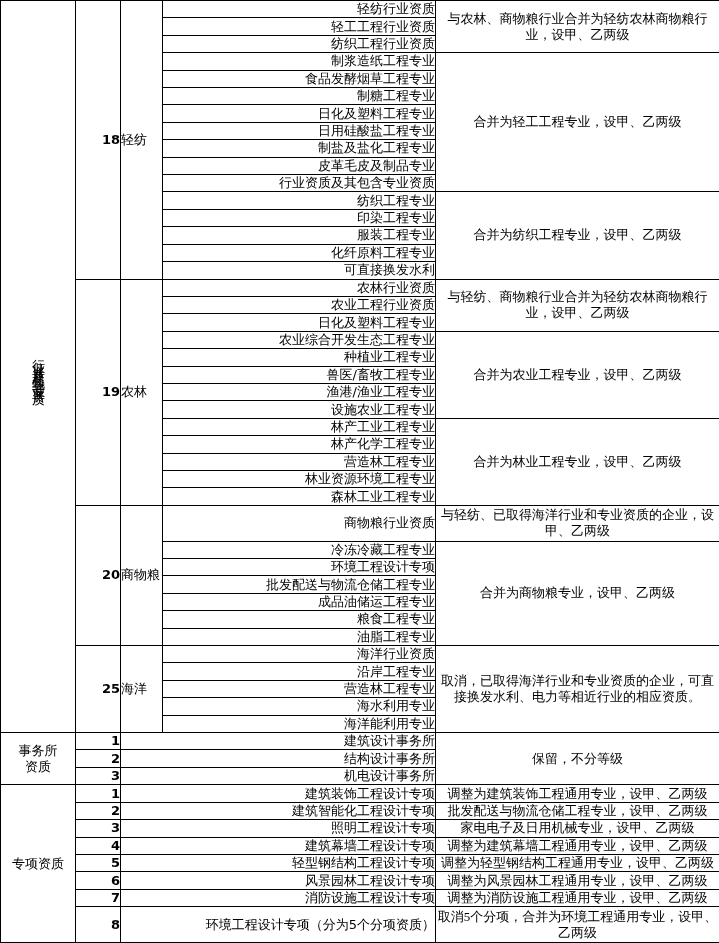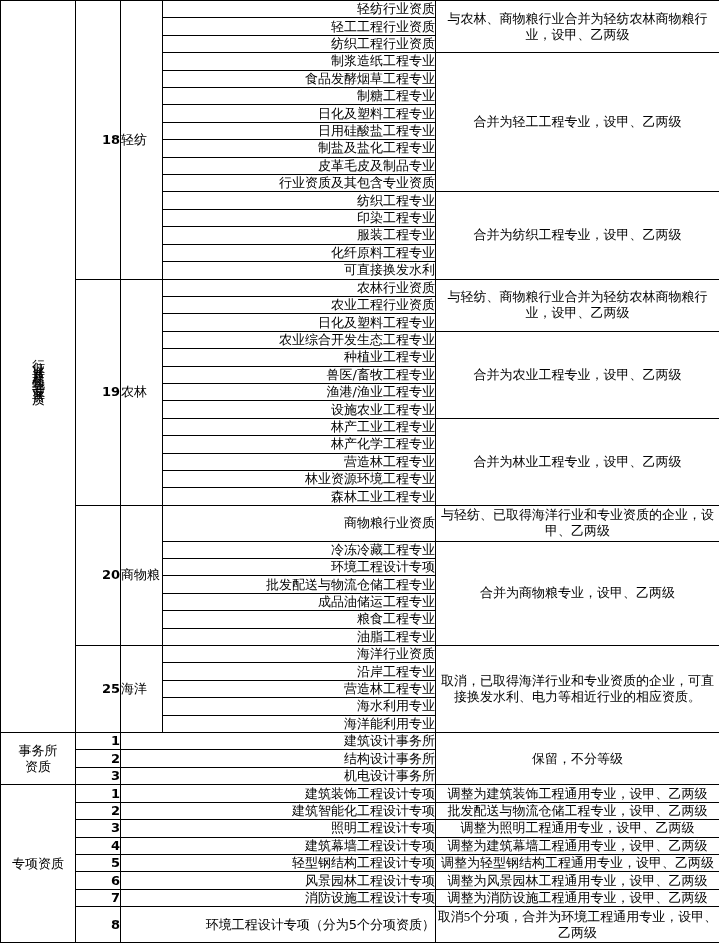--- a/index.html
+++ b/index.html
@@ -214,21 +214,21 @@
     <td class="remark">调整为建筑装饰工程通用专业，设甲、乙两级</td>
   </tr>
   <tr class="r">
     <td class="num">2</td>
     <td class="item" colspan="2">建筑智能化工程设计专项</td>
     <td class="remark">批发配送与物流仓储工程专业，设甲、乙两级</td>
   </tr>
   <tr class="r">
     <td class="num">3</td>
     <td class="item" colspan="2">照明工程设计专项</td>
-    <td class="remark">调整为照明工程通用专业，设甲、乙两级</td>
+    <td class="remark">家电电子及日用机械专业，设甲、乙两级</td>
   </tr>
   <tr class="r">
     <td class="num">4</td>
     <td class="item" colspan="2">建筑幕墙工程设计专项</td>
     <td class="remark">调整为建筑幕墙工程通用专业，设甲、乙两级</td>
   </tr>
   <tr class="r">
     <td class="num">5</td>
     <td class="item" colspan="2">轻型钢结构工程设计专项</td>
     <td class="remark">调整为轻型钢结构工程通用专业，设甲、乙两级</td>

